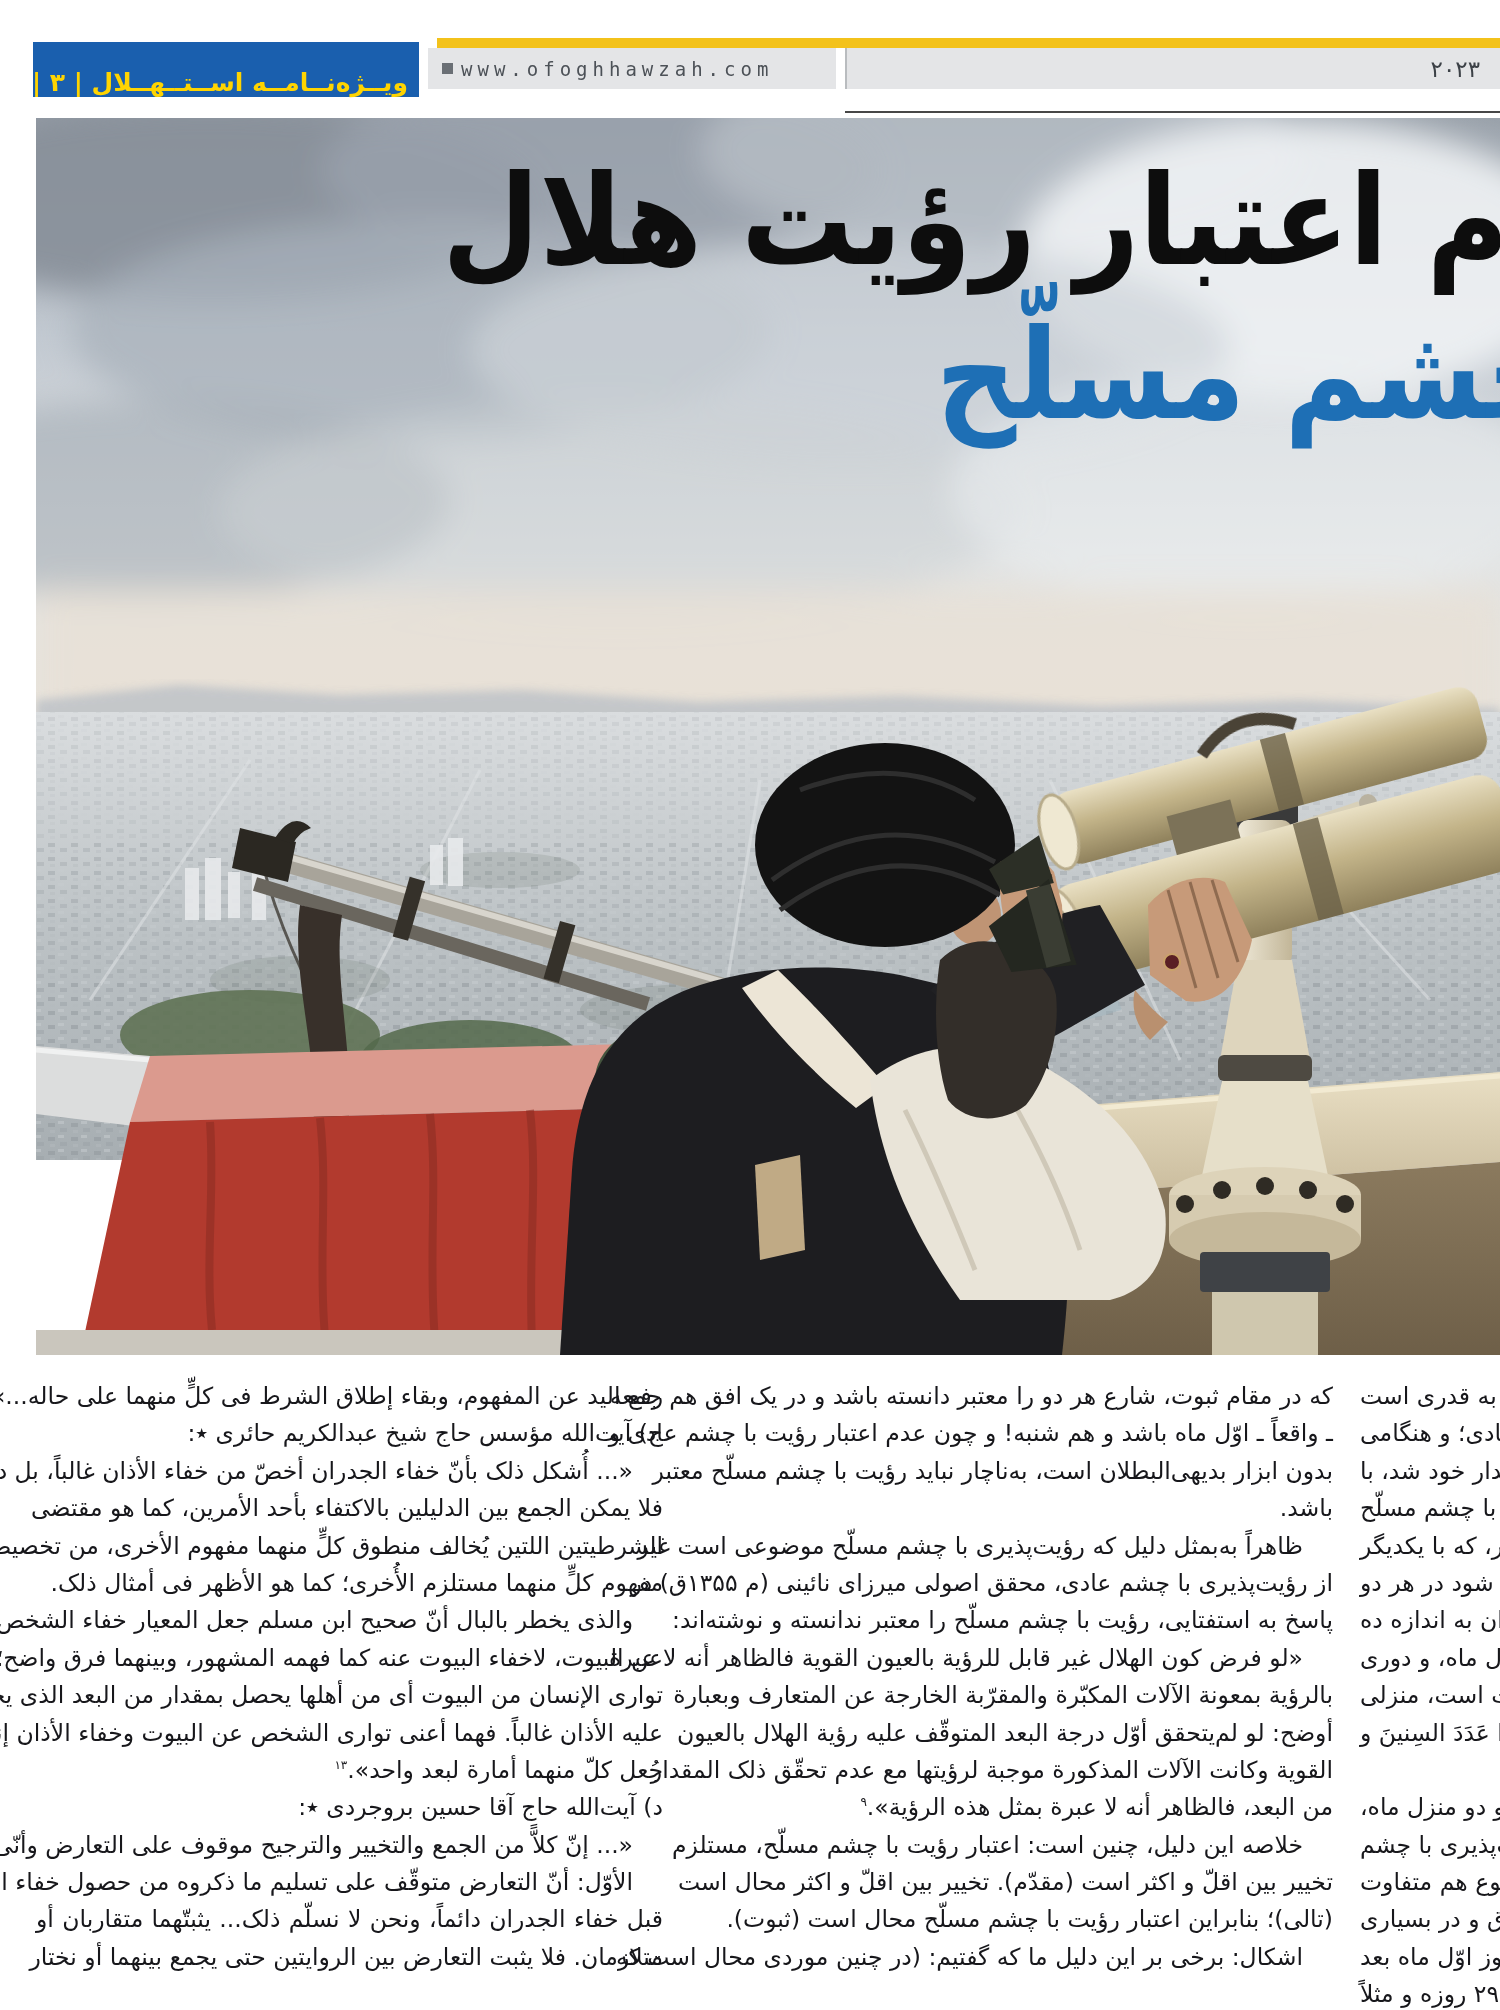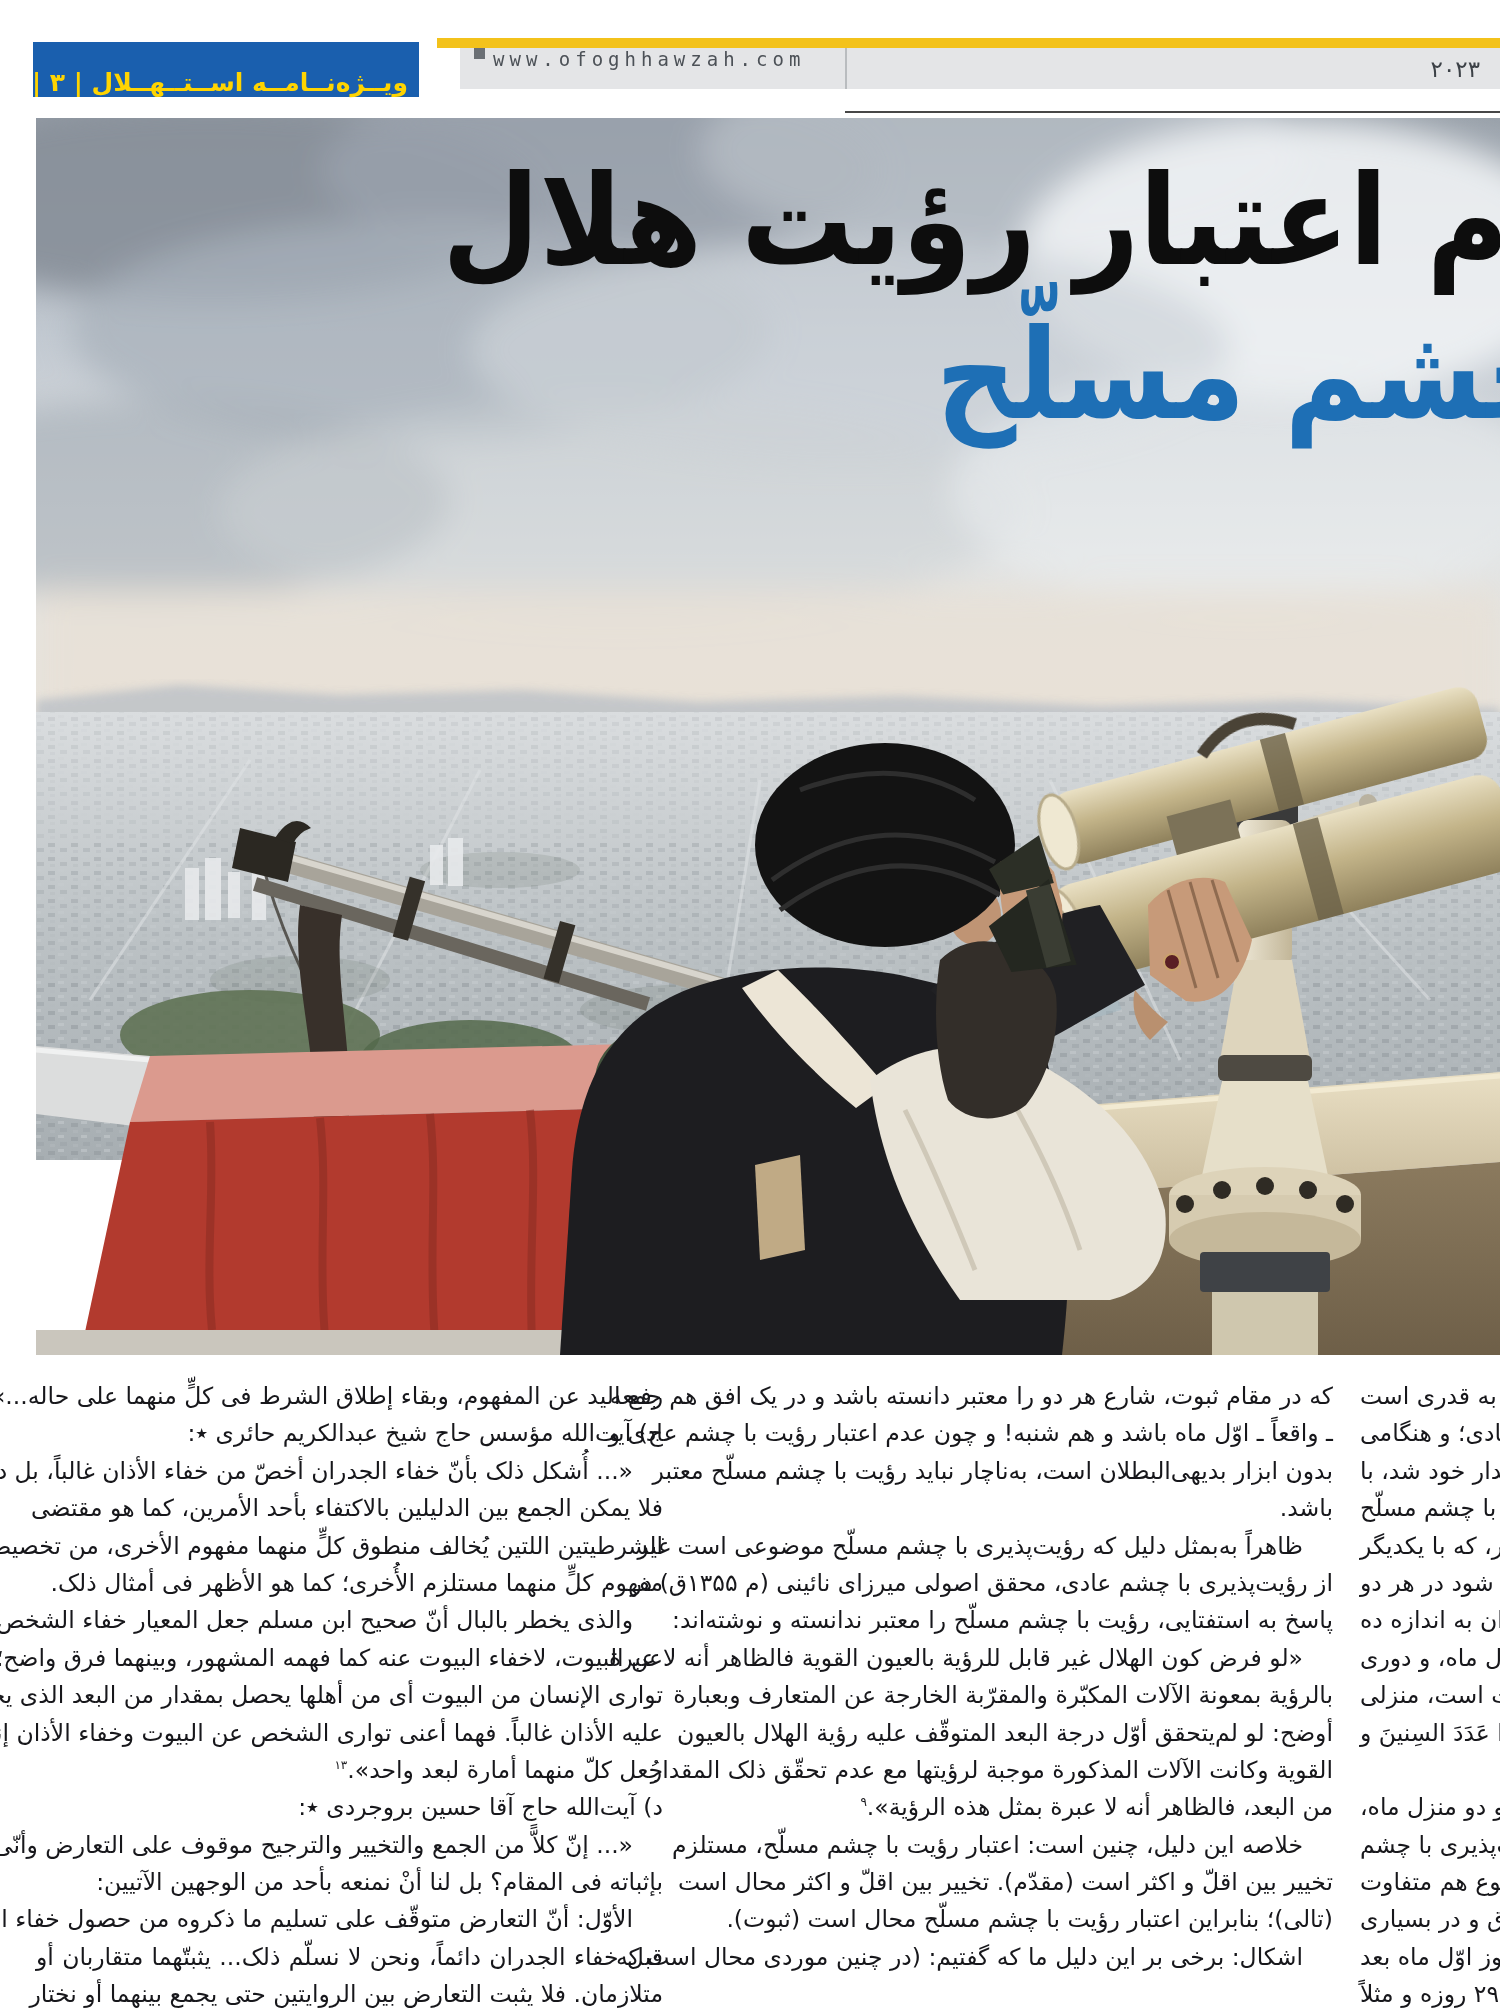--- a/index.html
+++ b/index.html
@@ -6,22 +6,22 @@
   body{width:1500px;height:2010px;overflow:hidden;background:#fff;position:relative;
        font-family:"DejaVu Sans",sans-serif;}
   .abs{position:absolute;}
 
   
   #issue-badge{left:33px;top:42px;width:386px;height:55px;background:#1a5fae;
     display:flex;align-items:flex-end;justify-content:center;gap:12px;direction:rtl;}
   #issue-badge .bullet{width:15px;height:15px;background:#ffd400;display:inline-block;}
   #issue-badge .lbl{color:#ffd400;font-size:25px;font-weight:bold;white-space:nowrap;}
   #hdr-stripe{left:437px;top:38px;width:1063px;height:10px;background:#f3c21b;}
-  #url-bar{left:460px;top:48px;width:408px;height:41px;background:#e4e5e7;
-    display:flex;padding-left:14px;box-sizing:border-box;}
+  #url-bar{left:428px;top:48px;width:408px;height:41px;background:#e4e5e7;
+    display:flex;align-items:center;padding-left:14px;box-sizing:border-box;}
   #url-bar .bullet{width:11px;height:11px;background:#6a6f75;display:inline-block;margin-right:8px;}
   #url-bar .url{font-family:"DejaVu Sans Mono",monospace;font-size:19px;letter-spacing:5px;color:#4c5157;}
   #hdr-divider{left:845px;top:48px;width:2px;height:41px;background:#b9bcbf;}
   #date-bar{left:847px;top:48px;width:653px;height:41px;background:#e4e5e7;
     display:flex;align-items:center;justify-content:flex-end;padding-right:20px;box-sizing:border-box;}
   #date-bar .yr{font-size:23px;color:#3c4147;}
   #hdr-rule{left:845px;top:111px;width:655px;height:2px;background:#474747;}
 
   
   #photo{left:36px;top:118px;width:1464px;height:1237px;overflow:hidden;}
@@ -280,21 +280,20 @@
     <div class="ln">فلا یمکن الجمع بین الدلیلین بالاکتفاء بأحد الأمرین، کما هو مقتضی</div>
     <div class="ln">الشرطیتین اللتین یُخالف منطوق کلٍّ منهما مفهوم الأخری، من تخصیص</div>
     <div class="ln end">مفهوم کلٍّ منهما مستلزم الأُخری؛ کما هو الأظهر فی أمثال ذلک.</div>
     <div class="ln ind">والذی یخطر بالبال أنّ صحیح ابن مسلم جعل المعیار خفاء الشخص</div>
     <div class="ln">عن البیوت، لاخفاء البیوت عنه کما فهمه المشهور، وبینهما فرق واضح؛ إذ</div>
     <div class="ln">تواری الإنسان من البیوت أی من أهلها یحصل بمقدار من البعد الذی یخفی</div>
     <div class="ln">علیه الأذان غالباً. فهما أعنی تواری الشخص عن البیوت وخفاء الأذان إنما</div>
     <div class="ln end">جُعل کلّ منهما أمارة لبعد واحد».<sup>۱۳</sup></div>
     <div class="ln end">د) آیت‌الله حاج آقا حسین بروجردی ٭:</div>
     <div class="ln ind">«... إنّ کلاًّ من الجمع والتخییر والترجیح موقوف علی التعارض وأنّی لکم</div>
-    <div class="ln end">بإثباته فی المقام؟ بل لنا أنْ نمنعه بأحد من الوجهین الآتیین:</div>
     <div class="ln ind">الأوّل: أنّ التعارض متوقّف علی تسلیم ما ذکروه من حصول خفاء الأذان</div>
     <div class="ln">قبل خفاء الجدران دائماً، ونحن لا نسلّم ذلک... یثبتّهما متقاربان أو</div>
     <div class="ln">متلازمان. فلا یثبت التعارض بین الروایتین حتی یجمع بینهما أو نختار</div>
   </div>
 <div class="abs col" id="col-middle">
     <div class="ln">که در مقام ثبوت، شارع هر دو را معتبر دانسته باشد و در یک افق هم جمعه</div>
     <div class="ln">ـ واقعاً ـ اوّل ماه باشد و هم شنبه! و چون عدم اعتبار رؤیت با چشم عادی و</div>
     <div class="ln">بدون ابزار بدیهی‌البطلان است، به‌ناچار نباید رؤیت با چشم مسلّح معتبر</div>
     <div class="ln end">باشد.</div>
     <div class="ln ind">ظاهراً به‌بمثل دلیل که رؤیت‌پذیری با چشم مسلّح موضوعی است غیر</div>

